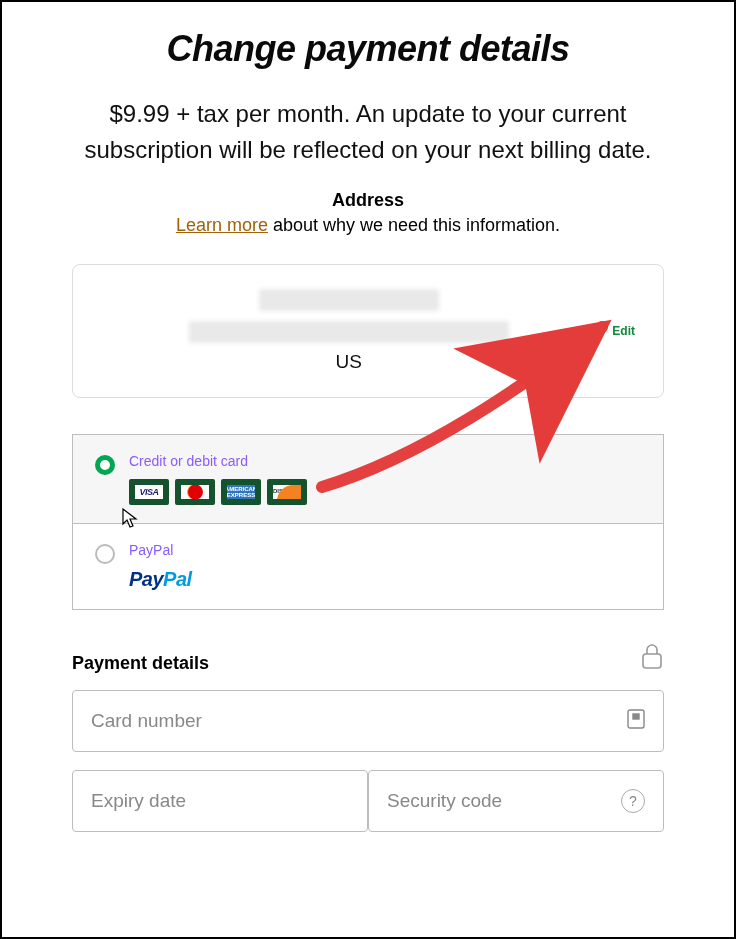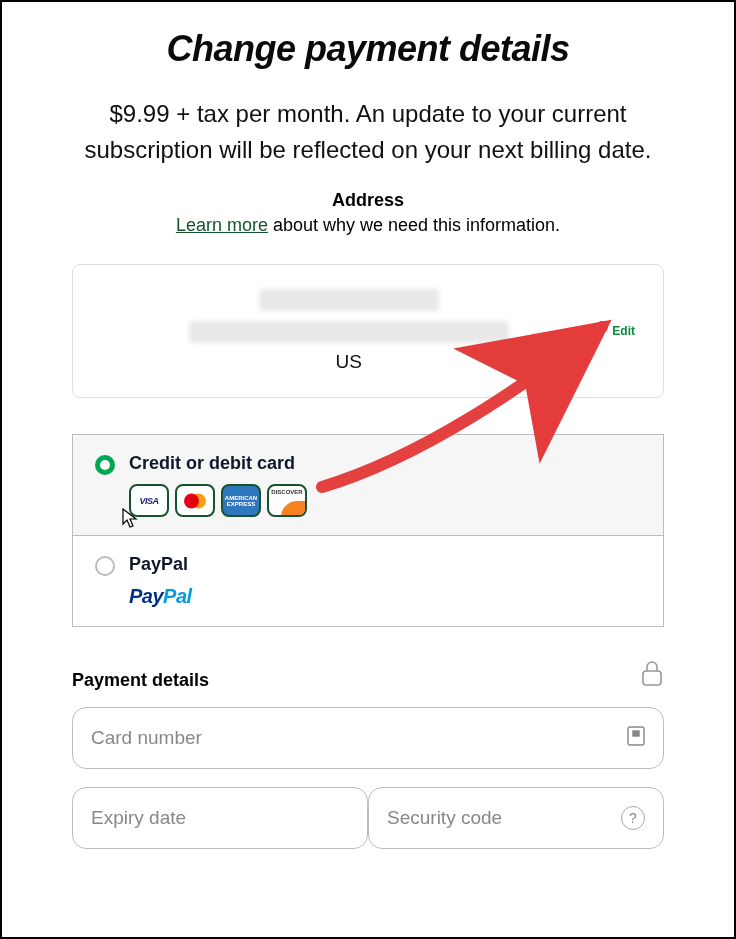--- a/index.html
+++ b/index.html
@@ -35,21 +35,21 @@
     font-weight: 700;
     font-size: 18px;
     margin-bottom: 4px;
   }
   .learn-line {
     text-align: center;
     font-size: 18px;
     margin-bottom: 28px;
   }
   .learn-line a {
-    color: #14532d;
+    color: #a16207;
     text-decoration: underline;
   }
   .address-card {
     border: 1px solid #dcdcdc;
     border-radius: 8px;
     padding: 24px 28px 24px 28px;
     display: flex;
     align-items: center;
     justify-content: space-between;
     margin-bottom: 36px;
@@ -102,30 +102,29 @@
     border: 2px solid #bbb;
     margin-top: 2px;
     flex-shrink: 0;
     position: relative;
   }
   .radio.checked {
     border: 5px solid #00a651;
     background: #fff;
   }
   .method-label {
-    font-size: 18px;
-    color: #0f172a;
+    font-size: 14px;
+    color: #8b5cf6;
     margin-bottom: 10px;
-    font-weight: bold;
   }
   .card-logos { display: flex; gap: 6px; }
   .logo-badge {
-    width: 40px; height: 33px;
-    border: 2px solid #14532d;
-    border-radius: 8px;
+    width: 40px; height: 26px;
+    border: 6px solid #14532d;
+    border-radius: 2px;
     background: #fff;
     display: flex;
     align-items: center;
     justify-content: center;
     font-size: 9px;
     font-weight: 700;
     overflow: hidden;
   }
   .visa { color: #1a1f71; font-style: italic; letter-spacing: -0.5px; }
   .mc { position: relative; }
@@ -165,21 +164,21 @@
     margin-bottom: 16px;
   }
   .payment-details-label {
     font-size: 18px;
     font-weight: 700;
   }
   .lock-icon svg { width: 24px; height: 28px; }
   .input-row { display:flex; }
   .text-input {
     border: 1px solid #bdbdbd;
-    border-radius: 14px;
+    border-radius: 4px;
     height: 62px;
     display: flex;
     align-items: center;
     justify-content: space-between;
     padding: 0 18px;
     font-size: 19px;
     color: #888;
     margin-bottom: 18px;
     flex: 1;
     cursor: text;

